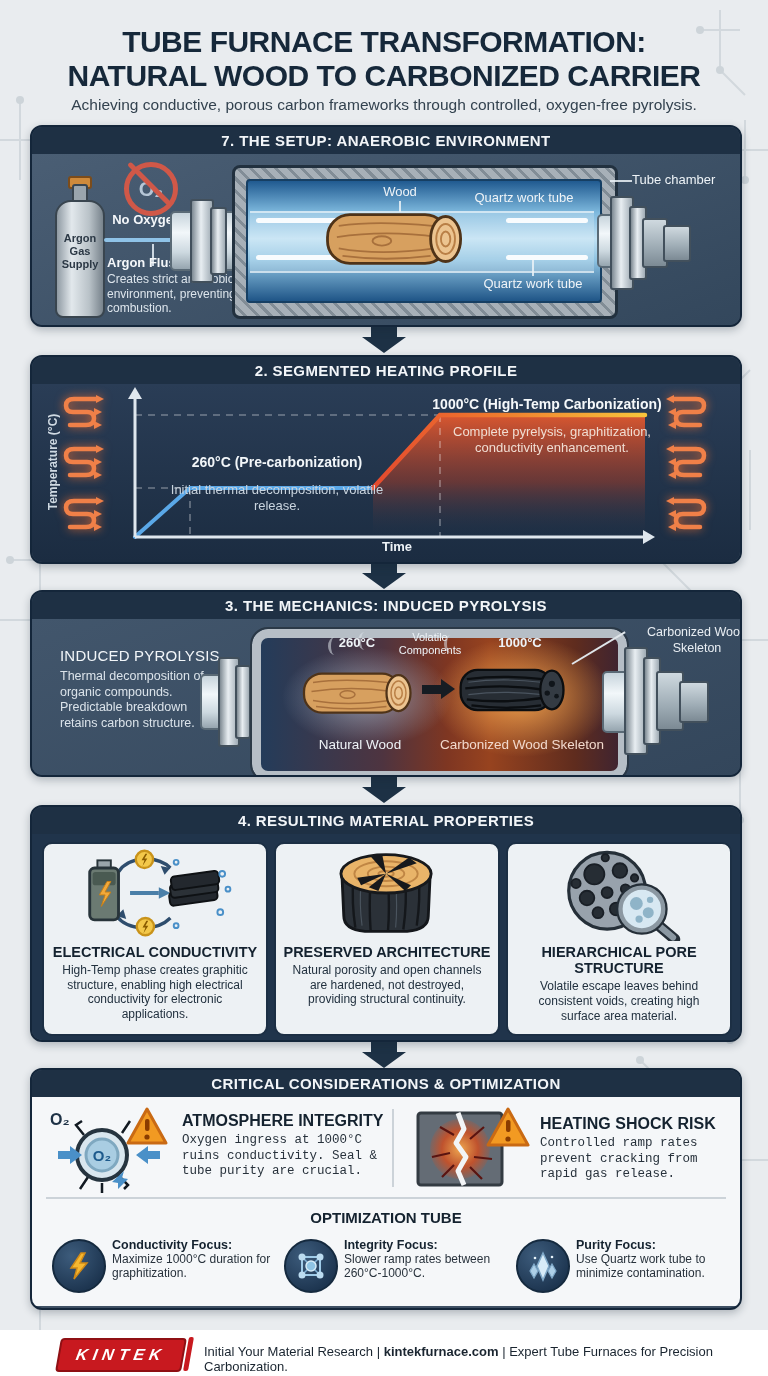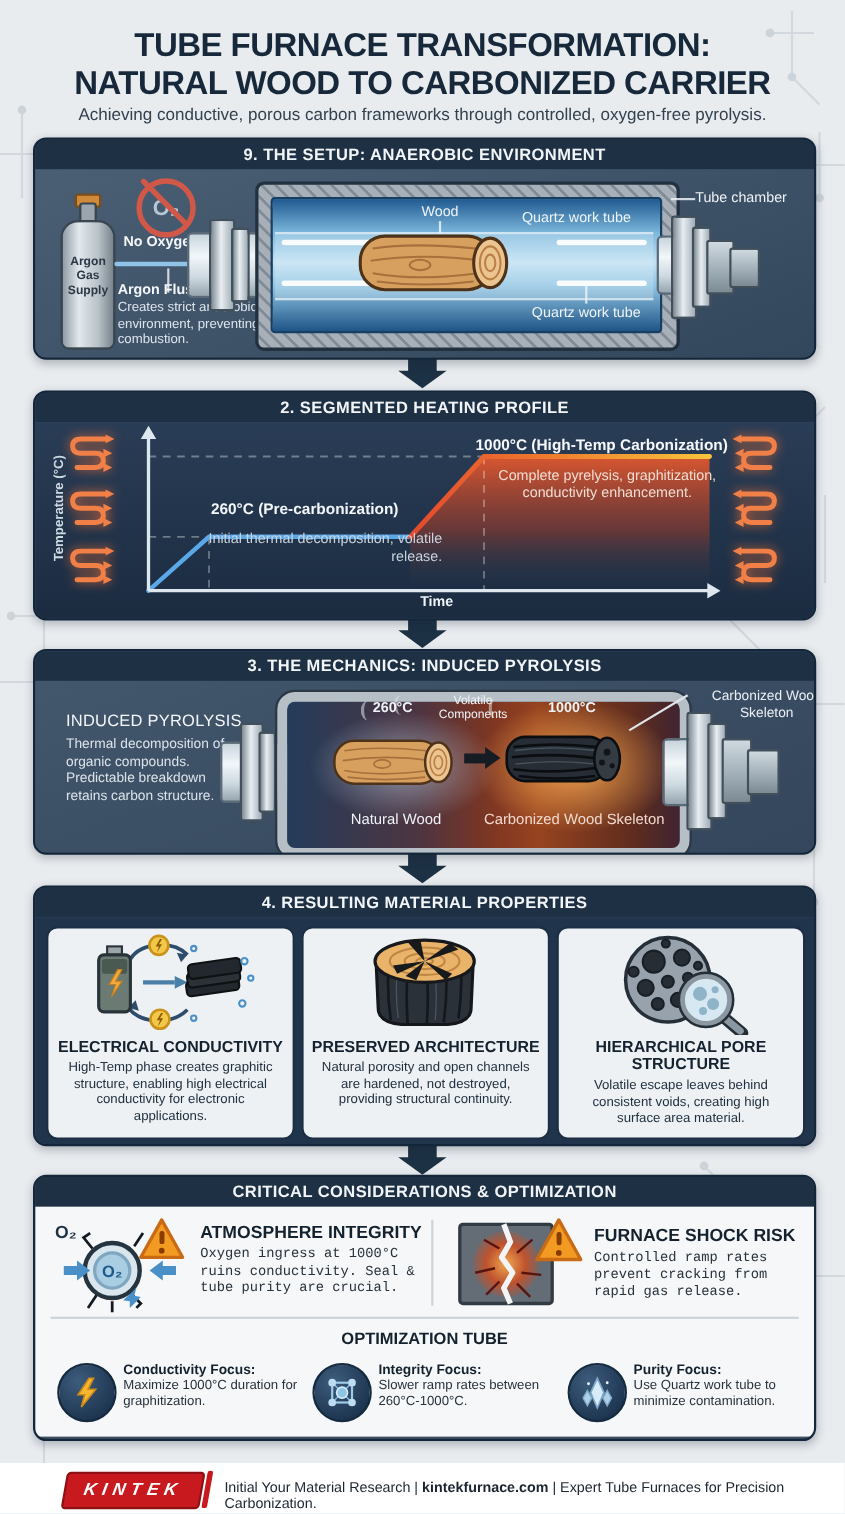--- a/index.html
+++ b/index.html
@@ -43,21 +43,21 @@
   .flange{background:linear-gradient(90deg,#7e8a93,#e8eef2 45%,#9fabb4);border:2px solid #42505c;border-radius:3px;}
   .stepc{background:linear-gradient(180deg,#cfd9df,#9dabb4 60%,#7c8a94);border:2px solid #42505c;border-radius:3px;}
   .dlabel{color:#eef3f7;font-size:13px;font-weight:bold;text-align:center;}
   .dlabel-thin{color:#eef3f7;font-size:13px;text-align:center;}
   .tick{background:rgba(235,242,247,.85);}
   
   .s2-body{height:178px;background:linear-gradient(180deg,#2a3d56,#1b2c41);}
   .coil{filter:drop-shadow(0 0 5px rgba(240,110,50,.85));}
   .ylab{left:14px;top:148px;width:140px;transform:rotate(-90deg);transform-origin:0 0;text-align:center;color:#cfd9e2;font-size:12px;font-weight:bold;}
   .stg1t{left:100px;top:70px;width:290px;text-align:center;color:#f2f6f9;font-weight:bold;font-size:14px;}
-  .stg1x{left:120px;top:98px;width:250px;text-align:right;color:#c9d4de;font-size:13px;line-height:1.25;}
+  .stg1x{left:120px;top:98px;width:250px;text-align:center;color:#c9d4de;font-size:13px;line-height:1.25;}
   .stg2t{left:365px;top:12px;width:300px;text-align:center;color:#f5f8fa;font-weight:bold;font-size:14px;}
   .stg2x{left:420px;top:40px;width:200px;text-align:center;color:#f0ddd2;font-size:13px;line-height:1.25;}
   .xlab{left:320px;top:155px;width:90px;text-align:center;color:#eef3f7;font-weight:bold;font-size:13px;}
   
   .s3-body{height:156px;background:linear-gradient(160deg,#42566c,#33465b);}
   .s3-title{left:28px;top:28px;color:#f2f6f9;font-weight:normal;font-size:15px;letter-spacing:.2px;}
   .s3-text{left:28px;top:50px;width:168px;color:#dbe3ea;font-size:12.5px;line-height:1.24;}
   .frame3{left:220px;top:10px;width:357px;height:133px;border:9px solid #b6bec6;outline:2px solid #2b3947;border-radius:16px;
      background:linear-gradient(90deg,#243c5a 0%,#4e3440 34%,#7e3622 52%,#97431f 64%,#5f2c1e 88%,#402430 100%);}
   .glow{position:absolute;border-radius:50%;}
@@ -114,21 +114,21 @@
       <circle cx="700" cy="900" r="4"></circle>
         <circle cx="730" cy="1040" r="4"></circle>
     </g>
   </svg>
 
   <div class="abs title" style="top:26px;z-index:2;">TUBE FURNACE TRANSFORMATION:</div>
   <div class="abs title" style="top:60px;z-index:2;">NATURAL WOOD TO CARBONIZED CARRIER</div>
   <div class="abs subtitle" style="top:96px;z-index:2;">Achieving conductive, porous carbon frameworks through controlled, oxygen-free pyrolysis.</div>
 
   <div class="panel" style="top:125px;height:198px;">
-    <div class="panel-head">9. THE SETUP: ANAEROBIC ENVIRONMENT</div>
+    <div class="panel-head">7. THE SETUP: ANAEROBIC ENVIRONMENT</div>
     <div class="panel-body s1-body">
       <div class="abs cyl-knob"></div>
       <div class="abs cyl-valve"></div>
       <div class="abs cylinder"></div>
       <div class="abs cyl-label">Argon Gas Supply</div>
 
       <div class="abs o2ring">O₂</div>
       <div class="abs o2slash"></div>
       <div class="abs no-oxy">No Oxygen</div>
 
@@ -454,21 +454,21 @@
         <circle cx="46" cy="44" r="30" fill="url(#tglow)" opacity="0.95"></circle>
         <g stroke="#5a1410" stroke-width="2.2" fill="none">
           <path d="M40 30 l-14 -8 M36 48 l-18 4 M40 60 l-12 12 M56 34 l14 -12 M60 52 l18 2 M56 62 l12 12"></path>
         </g>
         <polyline points="44,8 50,24 42,38 52,52 44,66 50,80" stroke="#f2f4f6" stroke-width="5" fill="none" stroke-linejoin="round"></polyline>
         <path d="M94 4 L114 40 H74 Z" fill="#f29a22" stroke="#c96a14" stroke-width="3" stroke-linejoin="round"></path>
         <rect x="92" y="15" width="4.5" height="12" rx="2" fill="#8a3c00"></rect>
         <circle cx="94" cy="34" r="2.6" fill="#8a3c00"></circle>
       </svg>
       <div class="abs" style="left:508px;top:18px;width:195px;">
-        <div class="warn-title">FURNACE SHOCK RISK</div>
+        <div class="warn-title">HEATING SHOCK RISK</div>
         <div class="warn-text">Controlled ramp rates prevent cracking from rapid gas release.</div>
       </div>
 
       <div class="abs hdiv"></div>
       <div class="abs goals-title">OPTIMIZATION TUBE</div>
 
       <div class="goal-icon" style="left:20px;top:142px;">
         <svg width="30" height="30" viewBox="0 0 30 30">
             <polygon points="17,2 7,17 13,17 10,28 23,12 16,12 21,2" fill="#f6b830" stroke="#d08a18" stroke-width="1.5"></polygon>
           </svg>

